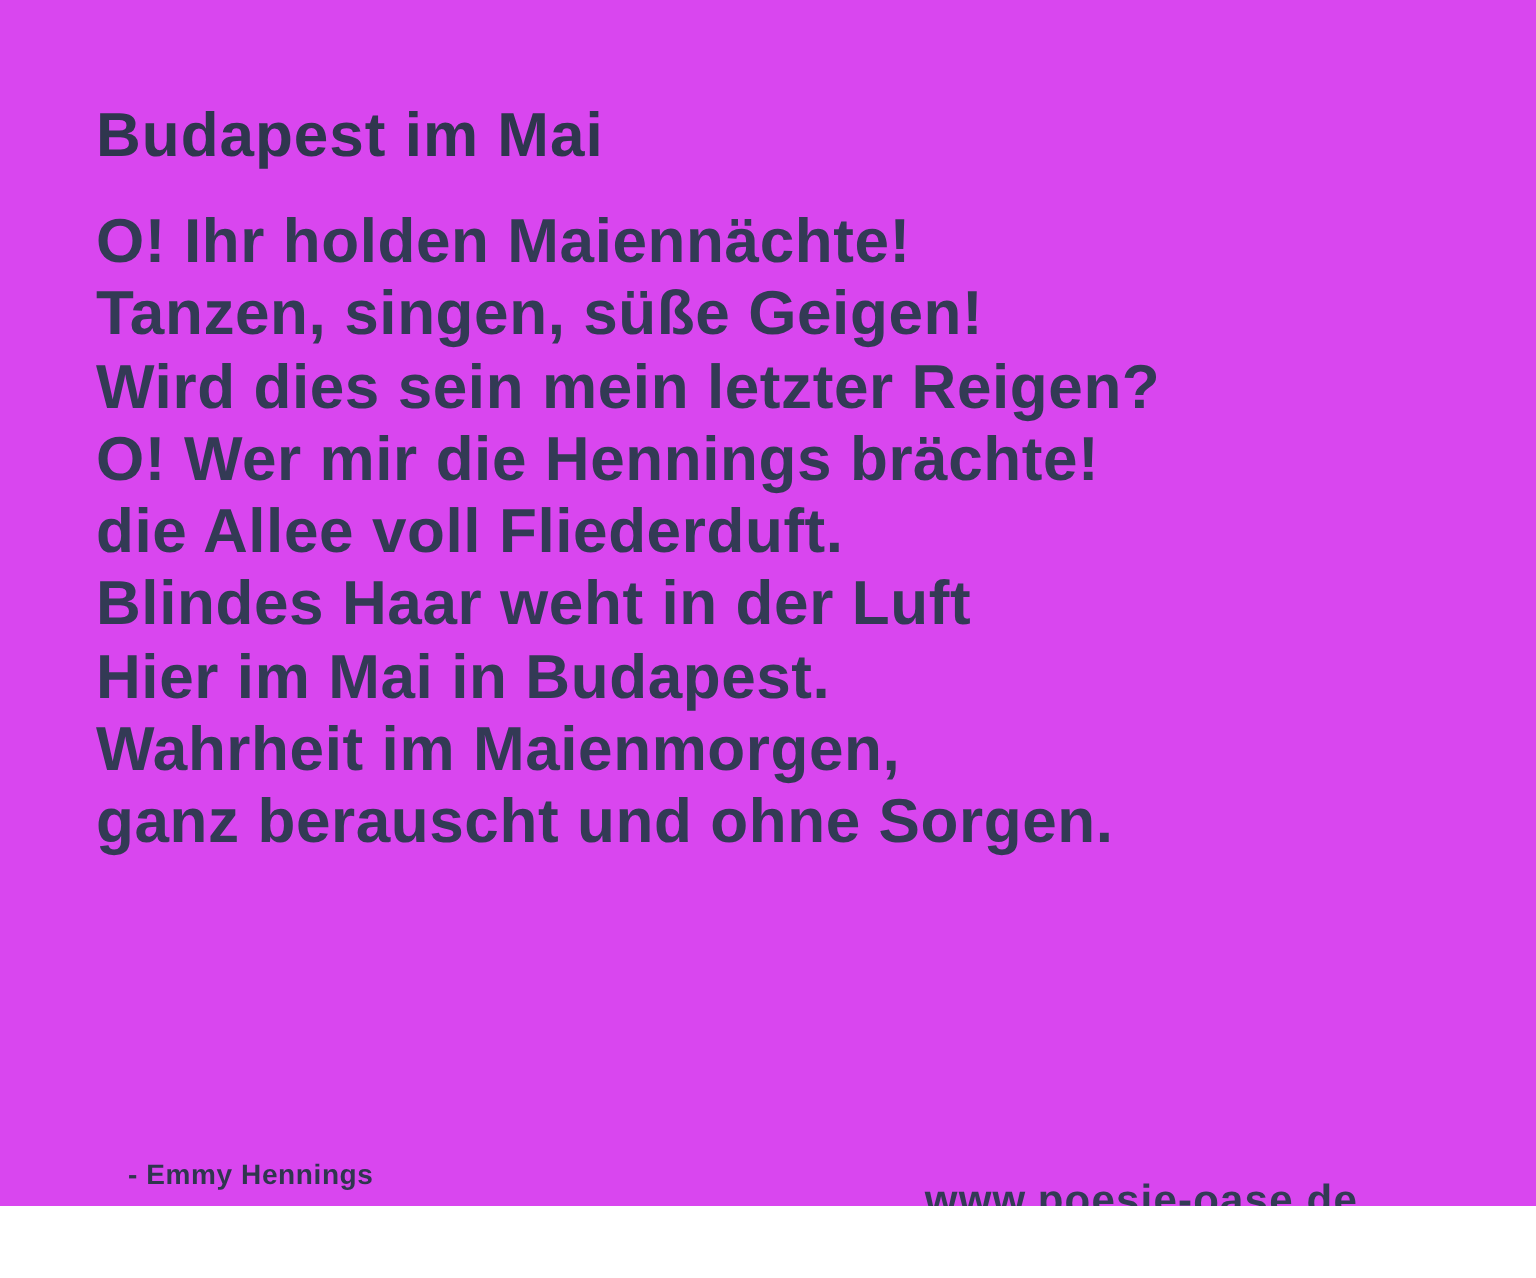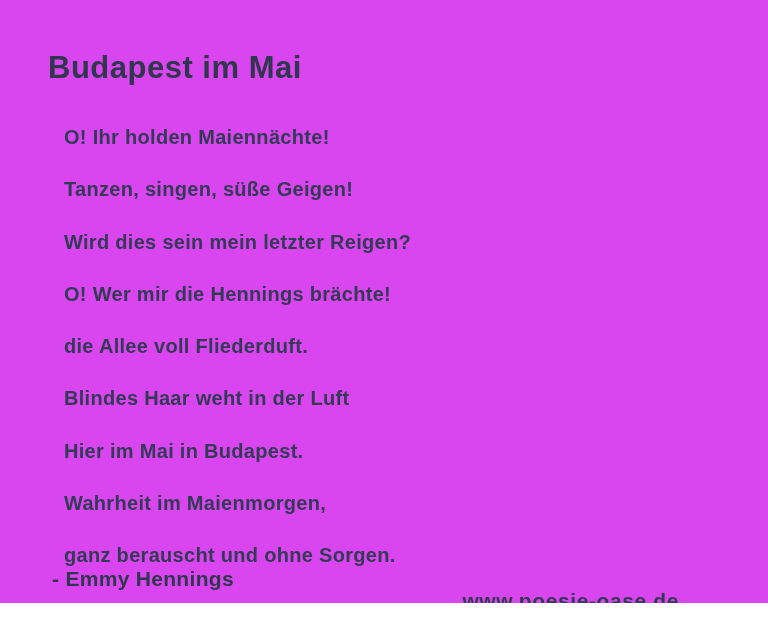--- a/index.html
+++ b/index.html
@@ -23,33 +23,33 @@
     font-weight: 700;
     letter-spacing: 0.5px;
     color: #2f364e;
   }
   .poem {
     position: absolute;
     left: 48px;
     top: 103px;
   }
   .poem p {
-    margin: 16px;
-    font-size: 20px;
+    margin: 0;
+    font-size: 31px;
     line-height: 36.3px;
     font-weight: 600;
     letter-spacing: 0.3px;
     color: #333a55;
   }
   .author {
     position: absolute;
     left: 48px;
     top: 563px;
-    margin: 4px;
-    font-size: 21px;
+    margin: 16px;
+    font-size: 14px;
     font-weight: 700;
     letter-spacing: 0.3px;
     color: #2f364e;
   }
   .website {
     position: absolute;
     right: 89px;
     top: 589px;
     margin: 0;
     font-size: 21px;

